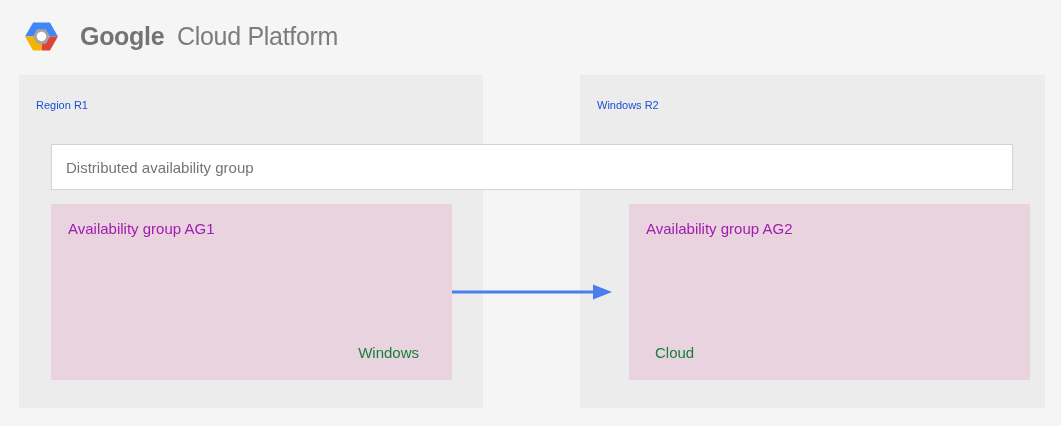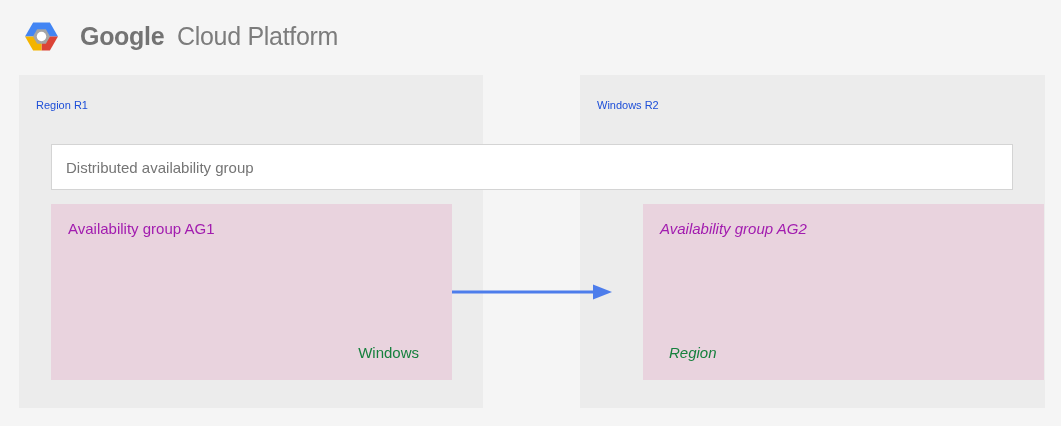--- a/index.html
+++ b/index.html
@@ -55,21 +55,21 @@
     font-size: 15px; color: #757575;
   }
 
   
   .ag-box {
     position: absolute; top: 204px;
     width: 401px; height: 176px;
     background: #e9d3de;
   }
   .ag-box.ag1 { left: 51px; }
-  .ag-box.ag2 { left: 643px; font-style: italic; }
+  .ag-box.ag2 { left: 629px; }
   .ag-label {
     position: absolute; left: 17px; top: 16px;
     font-size: 15px; color: #a21caf;
   }
   .os-label {
     position: absolute; bottom: 19px;
     font-size: 15px; color: #15803d;
   }
   .ag1 .os-label { right: 33px; }
   .ag2 .os-label { left: 26px; }
@@ -111,21 +111,21 @@
     <div class="dag-label">Distributed availability group</div>
   </div>
 
   <div class="ag-box ag1">
     <div class="ag-label">Availability group AG1</div>
     <div class="os-label">Windows</div>
   </div>
 
   <div class="ag-box ag2">
     <div class="ag-label">Availability group AG2</div>
-    <div class="os-label">Region</div>
+    <div class="os-label">Cloud</div>
   </div>
 
   <svg class="arrow-svg" viewBox="0 0 160 24" aria-hidden="true">
     <line x1="0" y1="12" x2="144" y2="12" stroke="#4d7deb" stroke-width="3"></line>
     <polygon points="141,4.5 160,12 141,19.5" fill="#4d7deb"></polygon>
   </svg>
 
 </div>
 
 </body></html>

